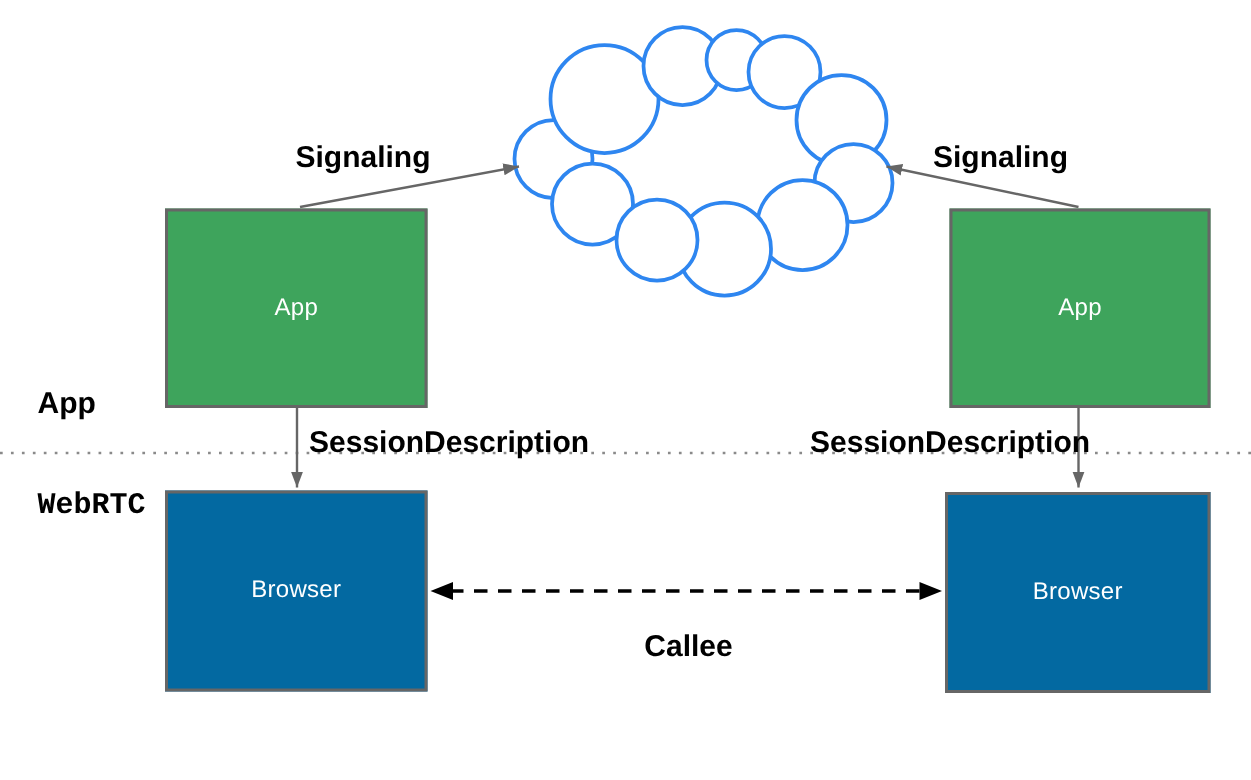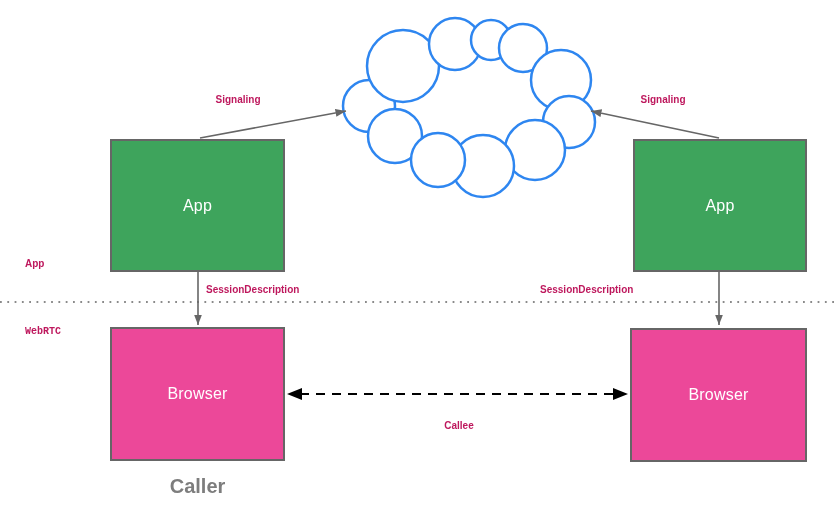--- a/index.html
+++ b/index.html
@@ -15,27 +15,27 @@
   .divider{stroke:#8a8a8a;stroke-width:1.8;stroke-dasharray:1.8 5.5;}
   .media-line{stroke:#000000;stroke-width:2.2;stroke-dasharray:9 7;fill:none;}
   .media-head{fill:#000000;stroke:none;}
   
   .node{
     position:absolute;display:flex;align-items:center;justify-content:center;
     border:2px solid #666666;box-sizing:border-box;
     color:#ffffff;font-size:16px;letter-spacing:.2px;
   }
   .node.app{background:#3EA45C;}
-  .node.browser{background:#ec4899;}
+  .node.browser{background:#0369a1;}
   .app-left{left:110px;top:139px;width:175px;height:133px;}
   .app-right{left:633px;top:139px;width:174px;height:133px;}
   .browser-left{left:110px;top:327px;width:175px;height:134px;}
   .browser-right{left:630px;top:328px;width:177px;height:134px;}
   
-  .lbl{position:absolute;font-weight:bold;color:#be185d;font-size:10px;white-space:nowrap;}
+  .lbl{position:absolute;font-weight:bold;color:#000000;font-size:20px;white-space:nowrap;}
   .signaling-left{left:197px;top:94px;width:82px;text-align:center;}
   .signaling-right{left:622px;top:94px;width:82px;text-align:center;}
   .sdp-left{left:206px;top:284px;}
   .sdp-right{left:540px;top:284px;}
   .layer-app{left:25px;top:258px;}
   .layer-webrtc{left:25px;top:326px;font-family:Liberation Mono, monospace;}
   .media-lbl{left:423px;top:420px;width:72px;text-align:center;}
   .endpoint{font-size:20px;color:#7d7d7d;top:475px;text-align:center;}
   .caller{left:110px;width:175px;}
   .callee{left:630px;width:177px;}
@@ -96,15 +96,14 @@
 
   <div class="lbl signaling-left">Signaling</div>
   <div class="lbl signaling-right">Signaling</div>
   <div class="lbl sdp-left">SessionDescription</div>
   <div class="lbl sdp-right">SessionDescription</div>
   <div class="lbl media-lbl">Callee</div>
 
   <div class="lbl layer-app">App</div>
   <div class="lbl layer-webrtc">WebRTC</div>
 
-  <div class="lbl endpoint caller">Caller</div>
 
 </div>
 
 </body></html>

